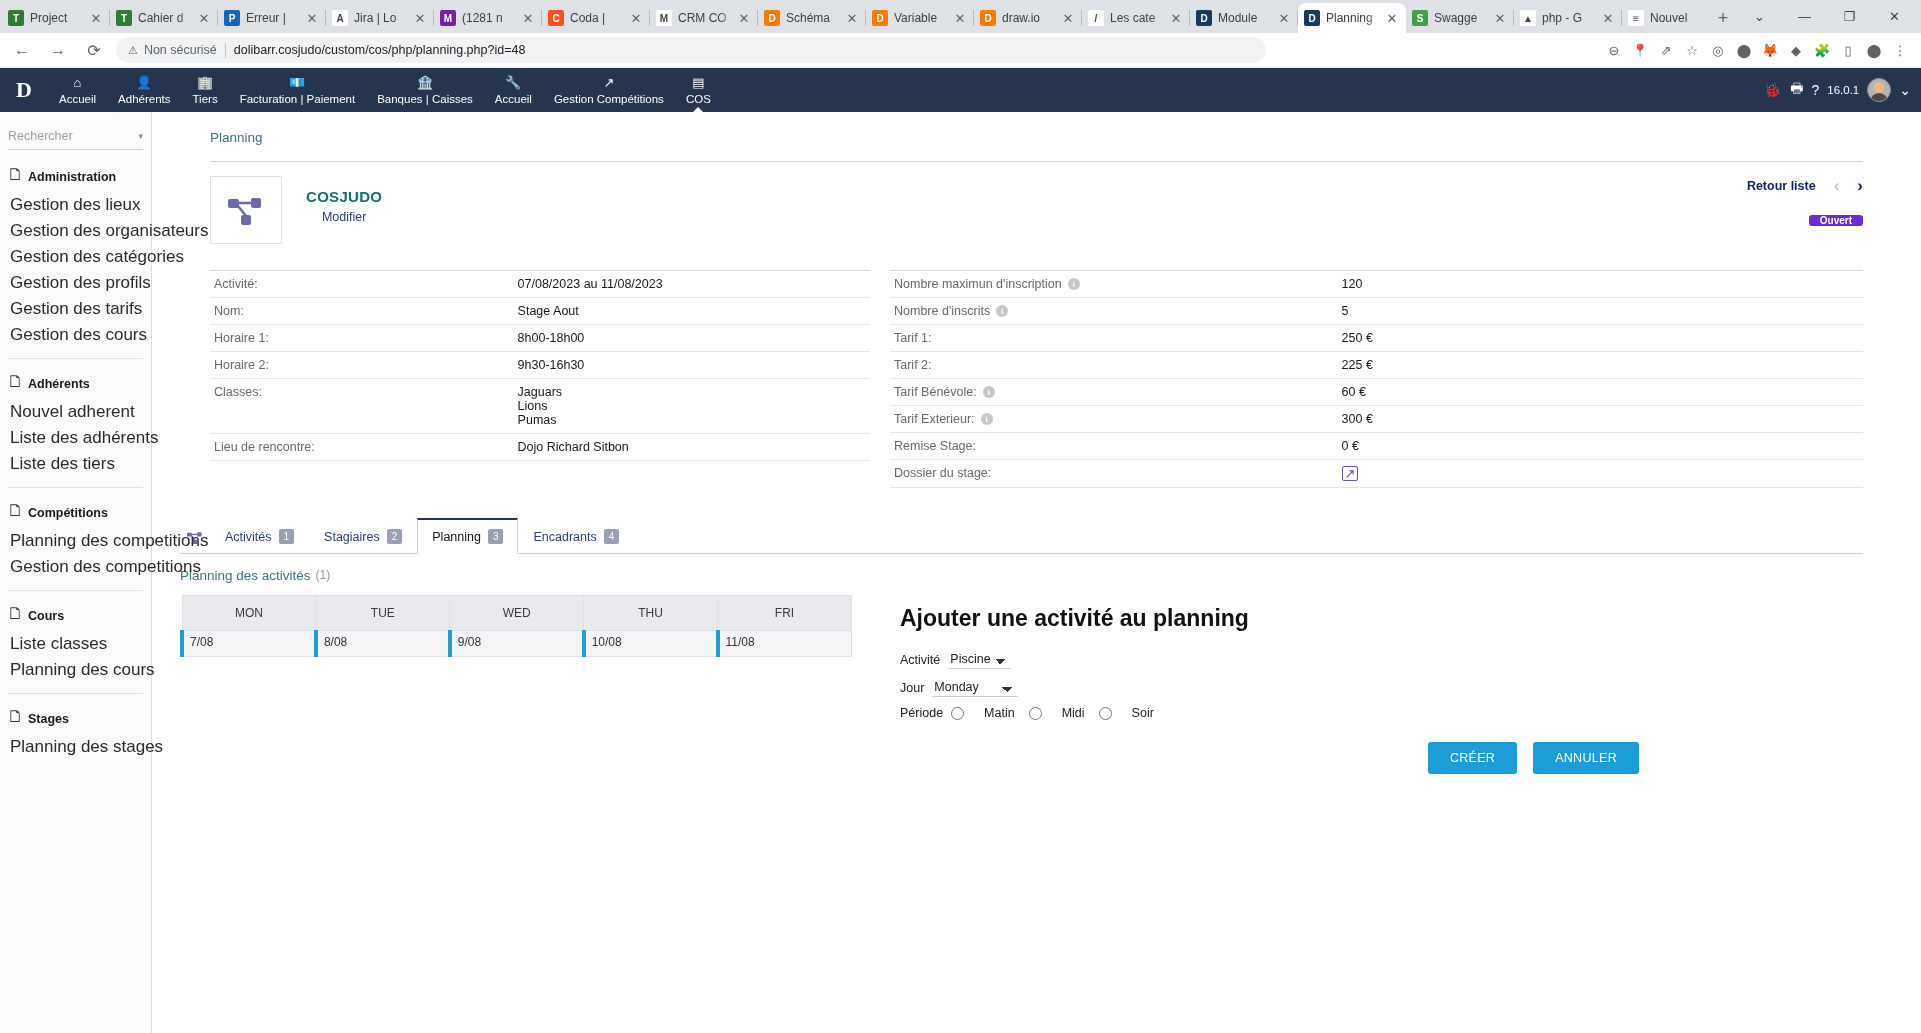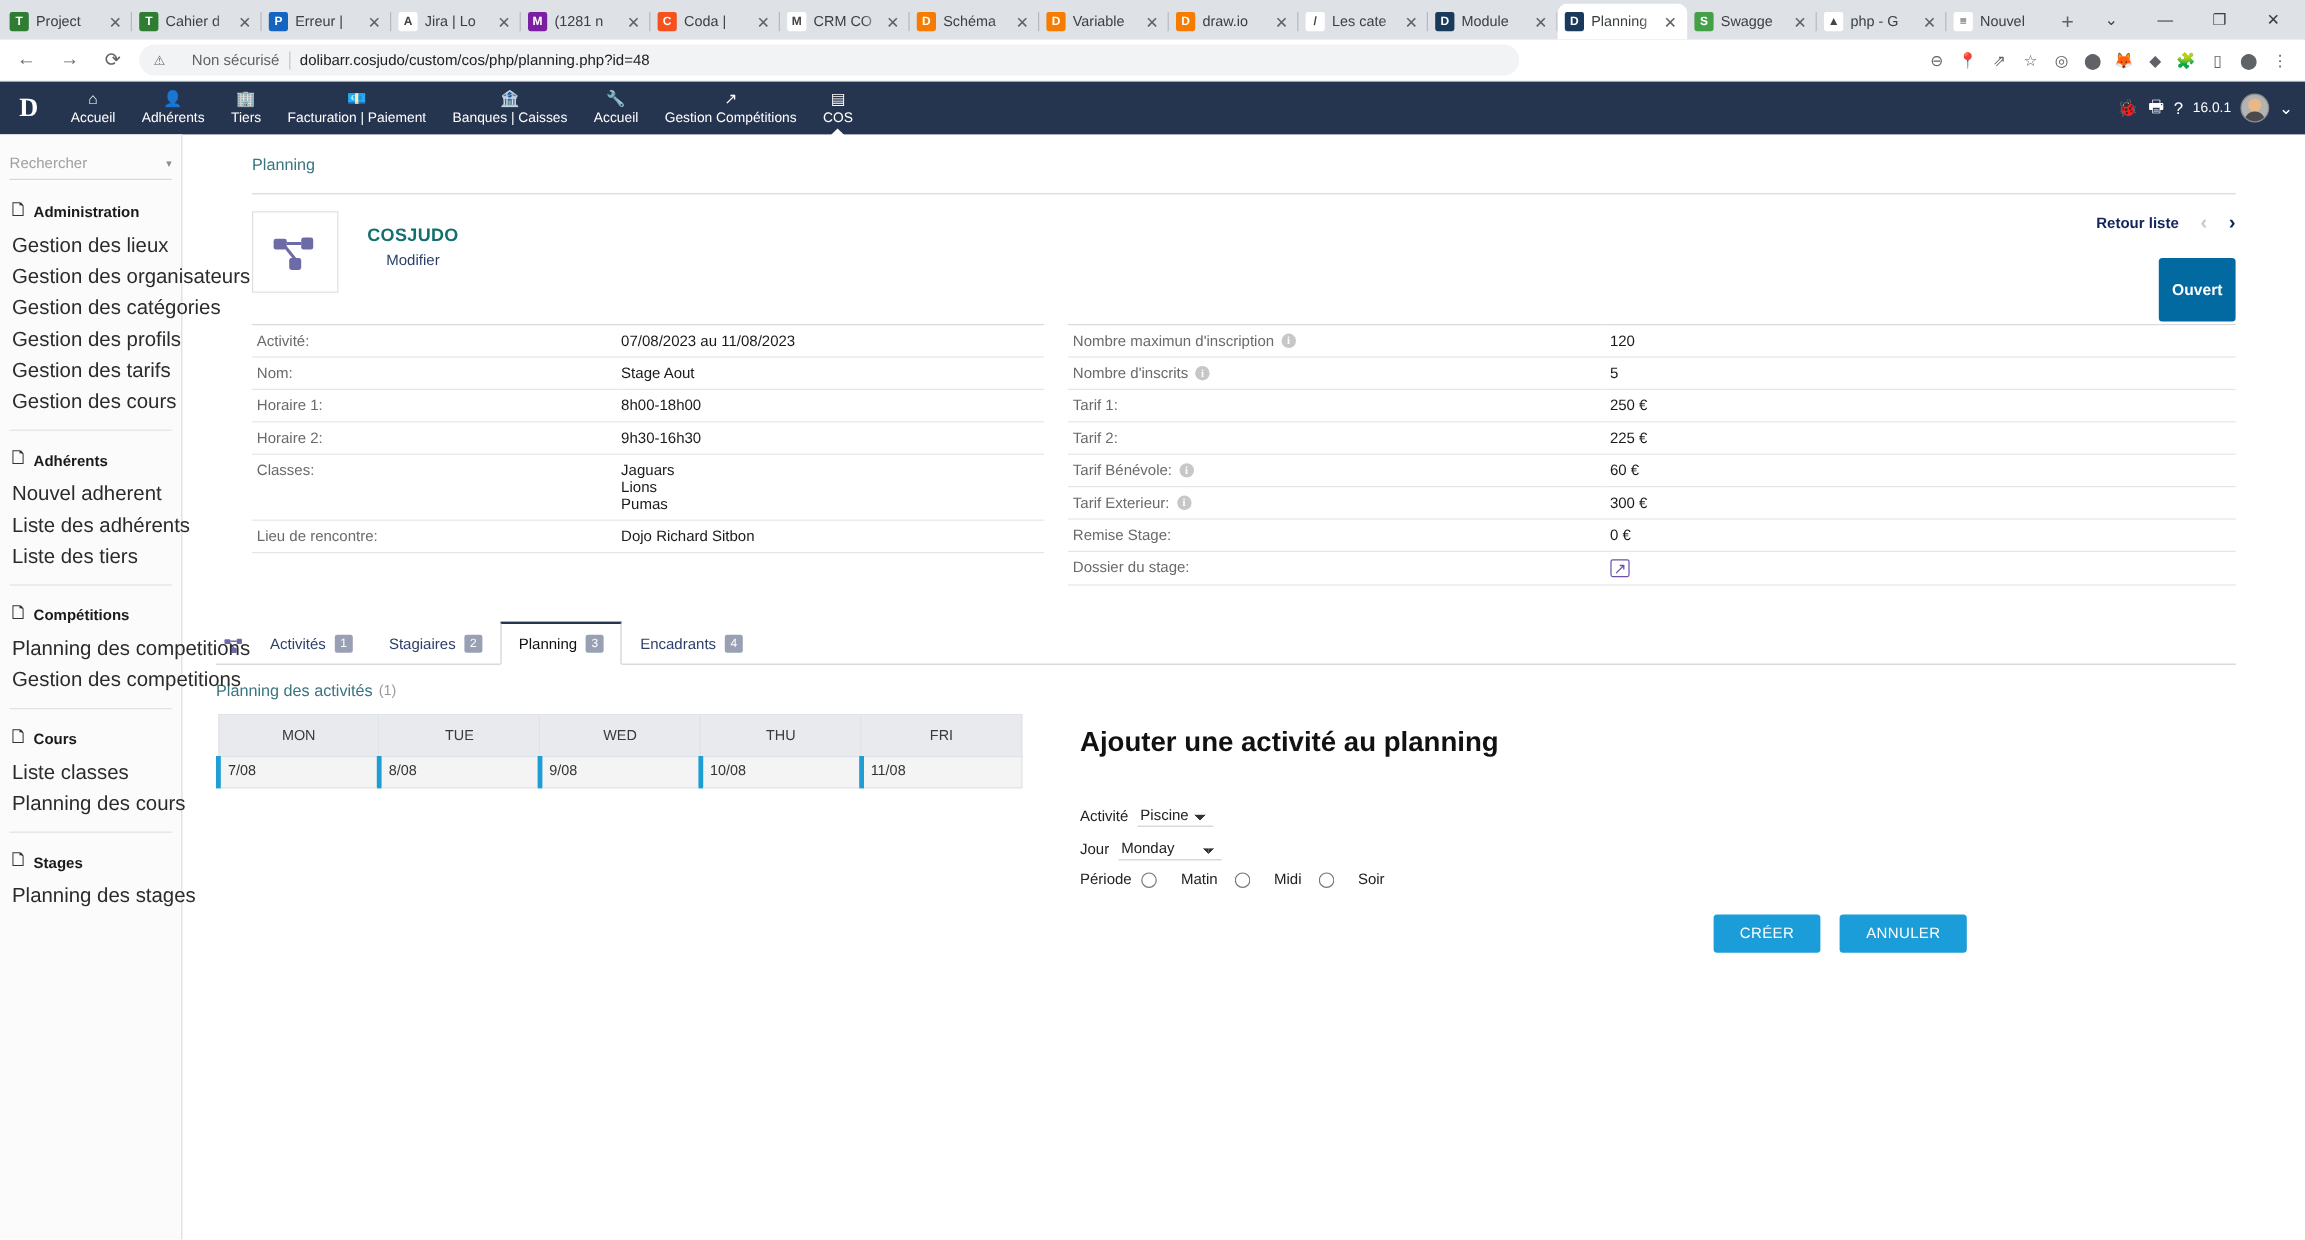--- a/index.html
+++ b/index.html
@@ -98,21 +98,21 @@
     border-radius: 14px;
     display: flex;
     align-items: center;
     padding: 0 12px;
     font-size: 12.5px;
     color: #202124;
     margin-right: 8px;
     max-width: 1150px;
   }
   .omnibox .warn-ico { margin-right: 6px; font-size: 11px; color: #5f6368; }
-  .omnibox .sec-label { color: #5f6368; margin-right: 8px; margin-left: 16px; }
+  .omnibox .sec-label { color: #5f6368; margin-right: 8px; }
   .omnibox .sep { width: 1px; height: 15px; background: #c3c6ca; margin-right: 8px; }
   .tb-icons { display: flex; align-items: center; margin-left: auto; }
   .tb-icons .ti {
     width: 26px; height: 26px;
     display: flex; align-items: center; justify-content: center;
     color: #5f6368; font-size: 13px;
   }
 
   
   .app-navbar {
@@ -242,25 +242,25 @@
   .card-sub { color: #2b3f6b; font-size: 12.5px; margin-top: 5px; }
   .head-actions {
     position: absolute; right: 58px; top: 14px;
     display: flex; align-items: center; gap: 18px;
   }
   .retour { color: #11255c; font-weight: bold; font-size: 12.5px; }
   .arr { font-size: 17px; color: #11255c; font-weight: bold; }
   .arr.dis { color: #c9c9c9; }
   .status-badge {
     position: absolute; right: 58px; top: 53px;
-    background: #0369a1;
+    background: #6d28d9;
     color: #fff;
     font-weight: bold;
-    font-size: 13px;
-    padding: 19px 11px;
+    font-size: 10px;
+    padding: 0 11px;
     border-radius: 3px;
   }
 
   .two-col { display: flex; padding: 26px 58px 0 58px; gap: 20px; }
   .col { flex: 1; min-width: 0; }
   .col.left { max-width: 660px; }
   .dtable { width: 100%; border-collapse: collapse; }
   .dtable td {
     border-top: 1px solid #e6e6e6;
     padding: 6px 4px;
@@ -343,21 +343,21 @@
     color: #333;
     vertical-align: top;
   }
 
   .form-title {
     font-size: 23px;
     font-weight: bold;
     color: #111;
     margin-top: 10px;
   }
-  .form-rows { margin-top: 38px; font-size: 12.5px; color: #222; }
+  .form-rows { margin-top: 18px; font-size: 12.5px; color: #222; }
   .frow { display: flex; align-items: center; margin-bottom: 9px; }
   .frow .flabel { margin-right: 8px; }
   .fselect {
     border: none;
     border-bottom: 1px solid #cfcfcf;
     background: transparent;
     font-family: "Liberation Sans", sans-serif;
     font-size: 12.5px;
     color: #222;
     padding: 2px 2px;

